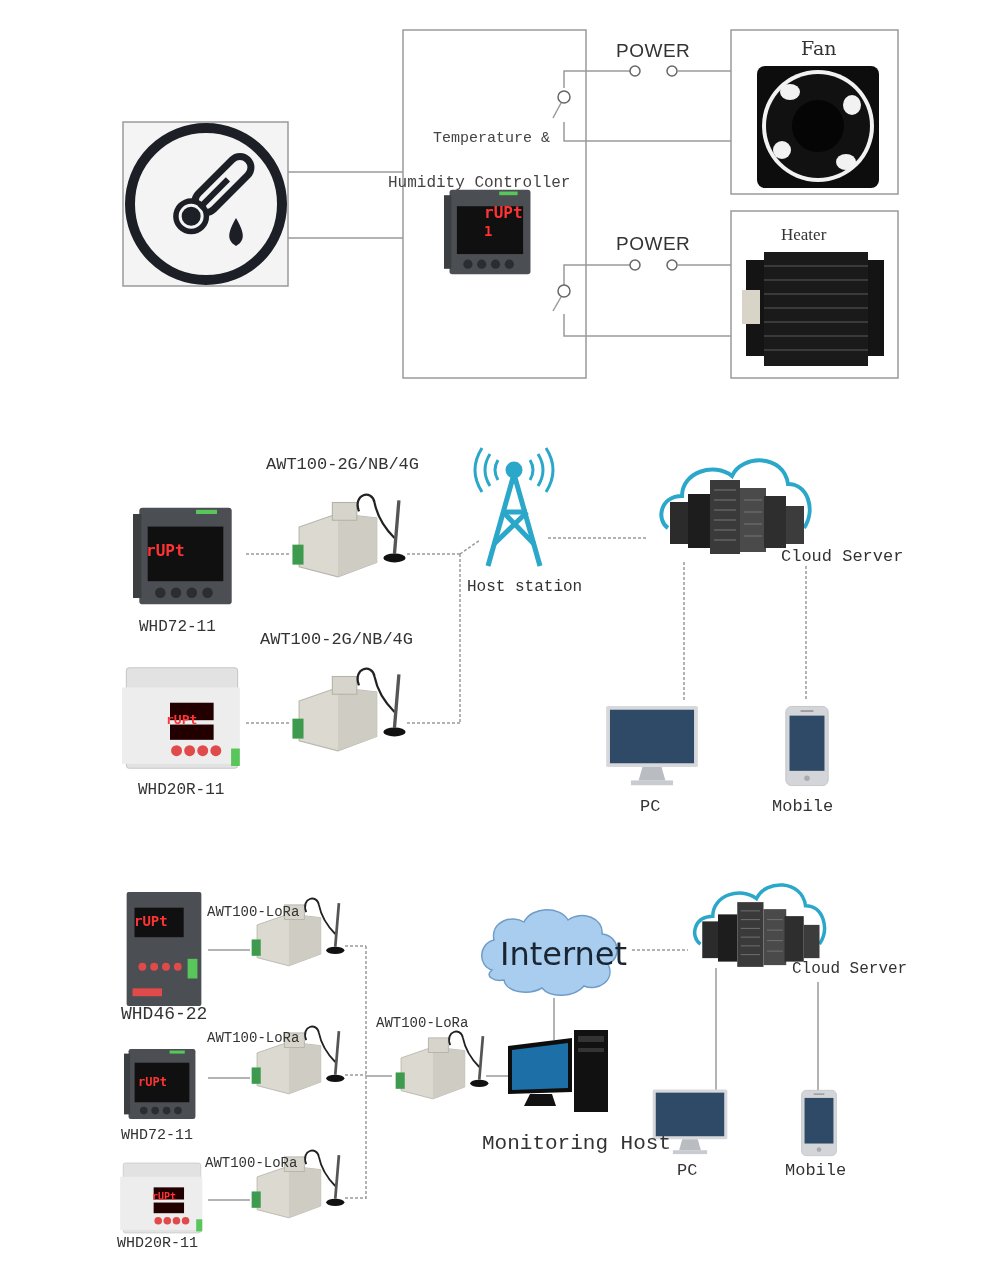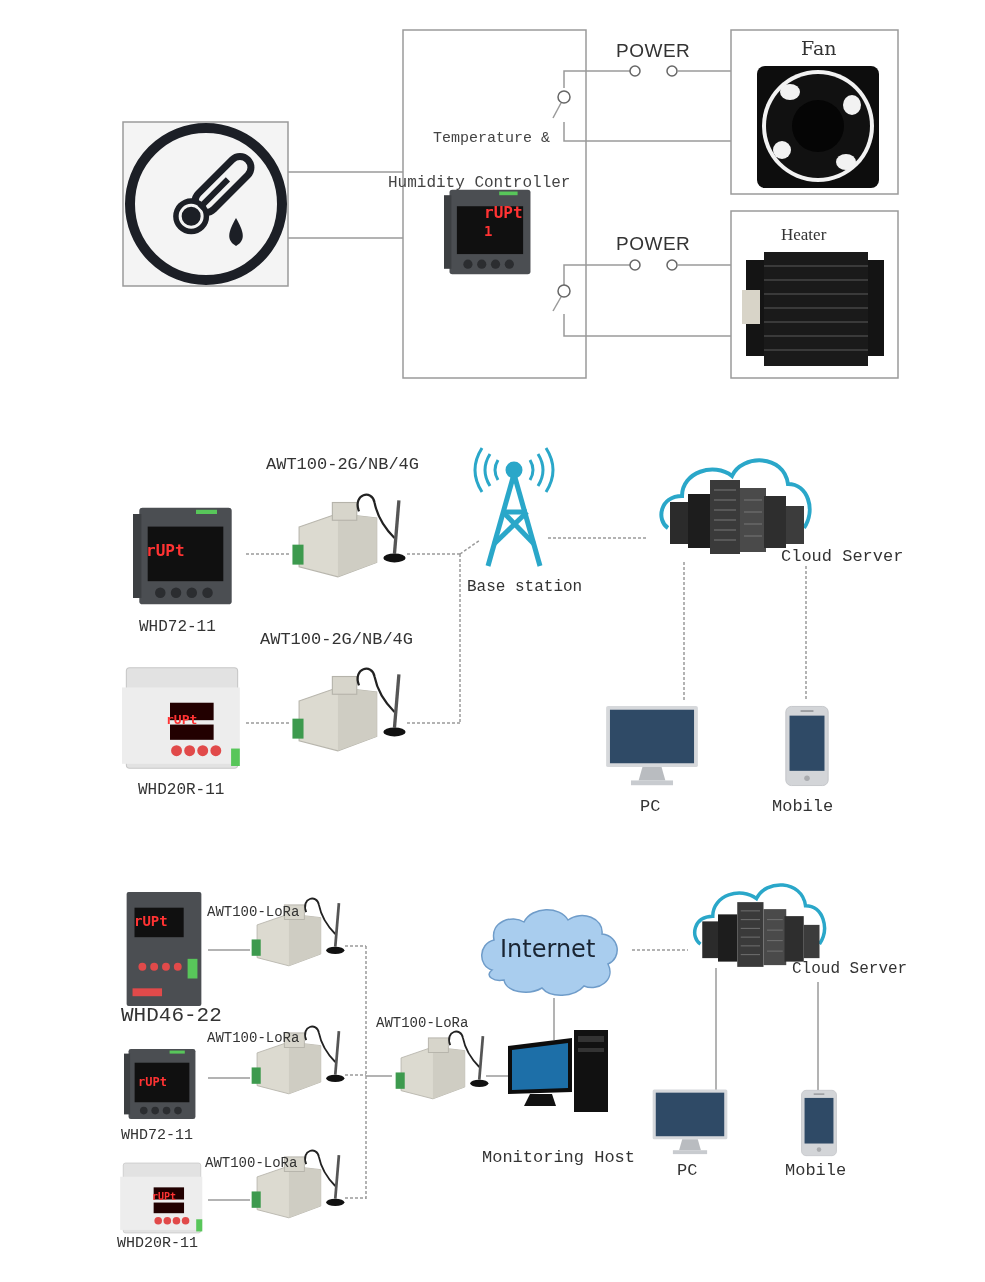--- a/index.html
+++ b/index.html
@@ -278,29 +278,29 @@
 <div class="lbl" style="left:388px; top:150px; font-size:16px; color:#444;margin-top:24px;">Humidity Controller</div>
 <div class="power" style="left:616px; top:40px;">POWER</div>
 <div class="power" style="left:616px; top:233px;">POWER</div>
 <div class="lbl serif" style="left:801px; top:37px; font-size:19px;">Fan</div>
 <div class="lbl serif" style="left:781px; top:225px; font-size:17px;font-family:Liberation Serif, serif;">Heater</div>
 
 <div class="lbl" style="left:266px; top:455px; font-size:17px;">AWT100-2G/NB/4G</div>
 <div class="lbl" style="left:260px; top:630px; font-size:17px;">AWT100-2G/NB/4G</div>
 <div class="lbl" style="left:139px; top:618px; font-size:16px;">WHD72-11</div>
 <div class="lbl" style="left:138px; top:781px; font-size:16px;">WHD20R-11</div>
-<div class="lbl" style="left:467px; top:578px; font-size:16px;">Base station</div>
+<div class="lbl" style="left:467px; top:578px; font-size:16px;">Host station</div>
 <div class="lbl" style="left:781px; top:547px; font-size:17px;">Cloud Server</div>
 <div class="lbl" style="left:640px; top:797px; font-size:17px;">PC</div>
 <div class="lbl" style="left:772px; top:797px; font-size:17px;">Mobile</div>
 
 <div class="lbl" style="left:207px; top:904px; font-size:14px;">AWT100-LoRa</div>
 <div class="lbl" style="left:207px; top:1030px; font-size:14px;">AWT100-LoRa</div>
 <div class="lbl" style="left:205px; top:1155px; font-size:14px;">AWT100-LoRa</div>
 <div class="lbl" style="left:376px; top:1015px; font-size:14px;">AWT100-LoRa</div>
-<div class="lbl" style="left:121px; top:1004px; font-size:21px;">WHD46-22</div>
+<div class="lbl" style="left:121px; top:1004px; font-size:18px;">WHD46-22</div>
 <div class="lbl" style="left:121px; top:1127px; font-size:15px;">WHD72-11</div>
 <div class="lbl" style="left:117px; top:1235px; font-size:15px;">WHD20R-11</div>
-<div class="abs" style="left:500px; top:935px; font-family:'DejaVu Sans',sans-serif; font-size:24px; color:#1a2533;">Internet</div>
-<div class="lbl" style="left:482px; top:1132px; font-size:17px;margin-top:16px;">Monitoring Host</div>
+<div class="abs" style="left:500px; top:935px; font-family:'DejaVu Sans',sans-serif; font-size:32px; color:#1a2533;">Internet</div>
+<div class="lbl" style="left:482px; top:1132px; font-size:21px;">Monitoring Host</div>
 <div class="lbl" style="left:792px; top:960px; font-size:16px;">Cloud Server</div>
 <div class="lbl" style="left:677px; top:1161px; font-size:17px;">PC</div>
 <div class="lbl" style="left:785px; top:1161px; font-size:17px;">Mobile</div>
 
 </body></html>

